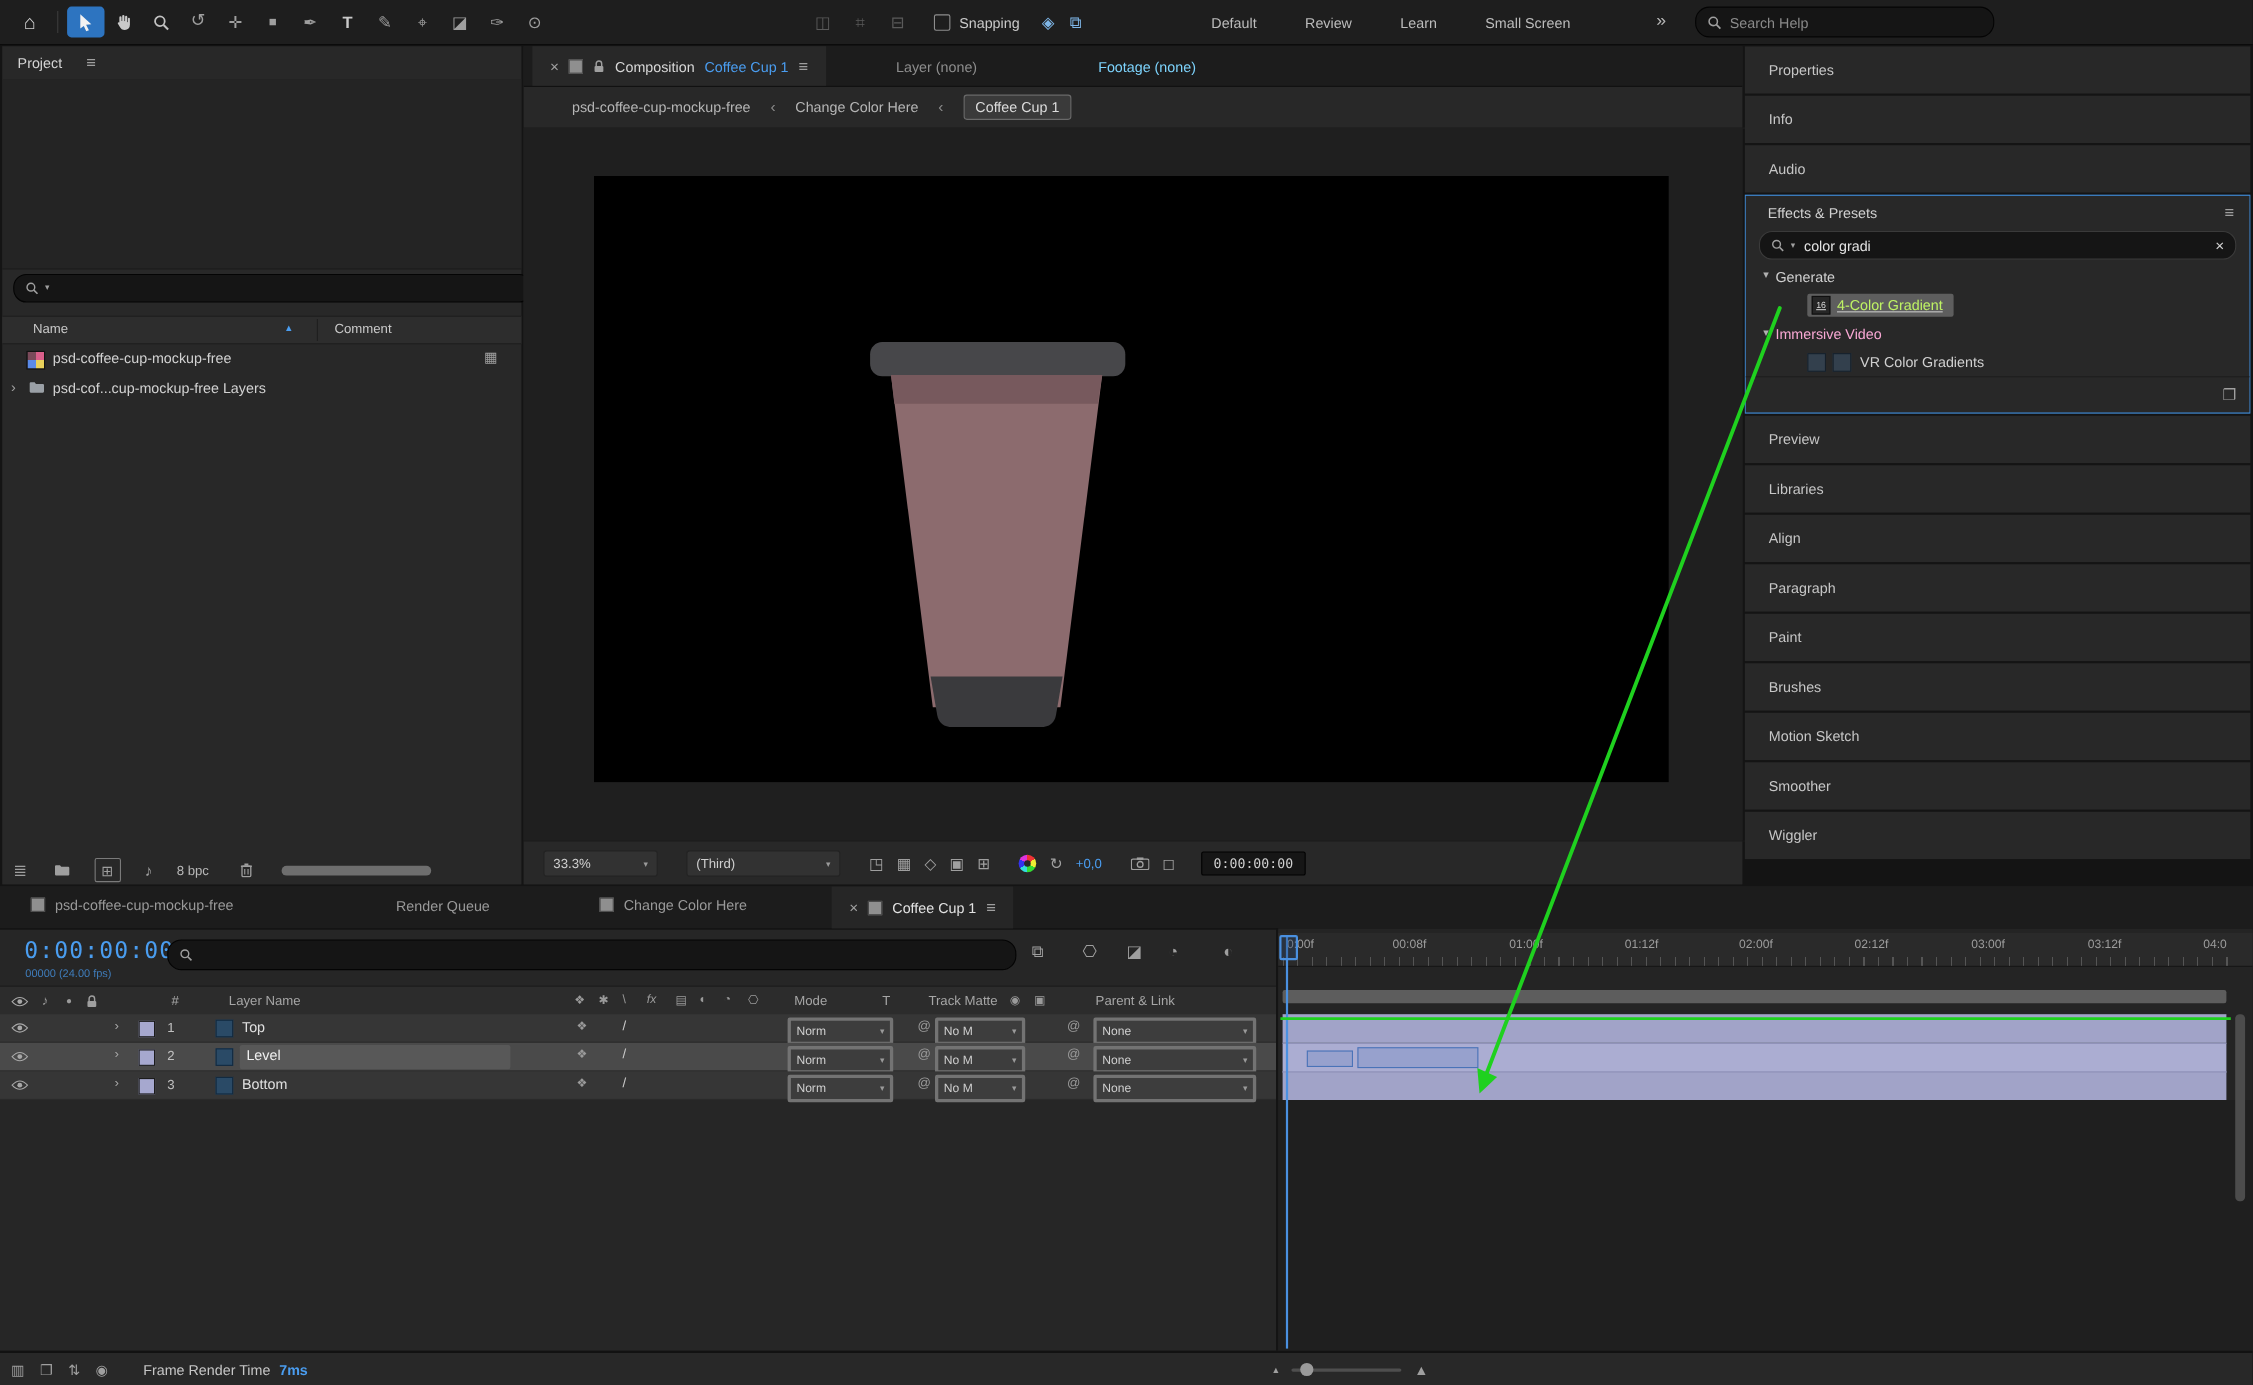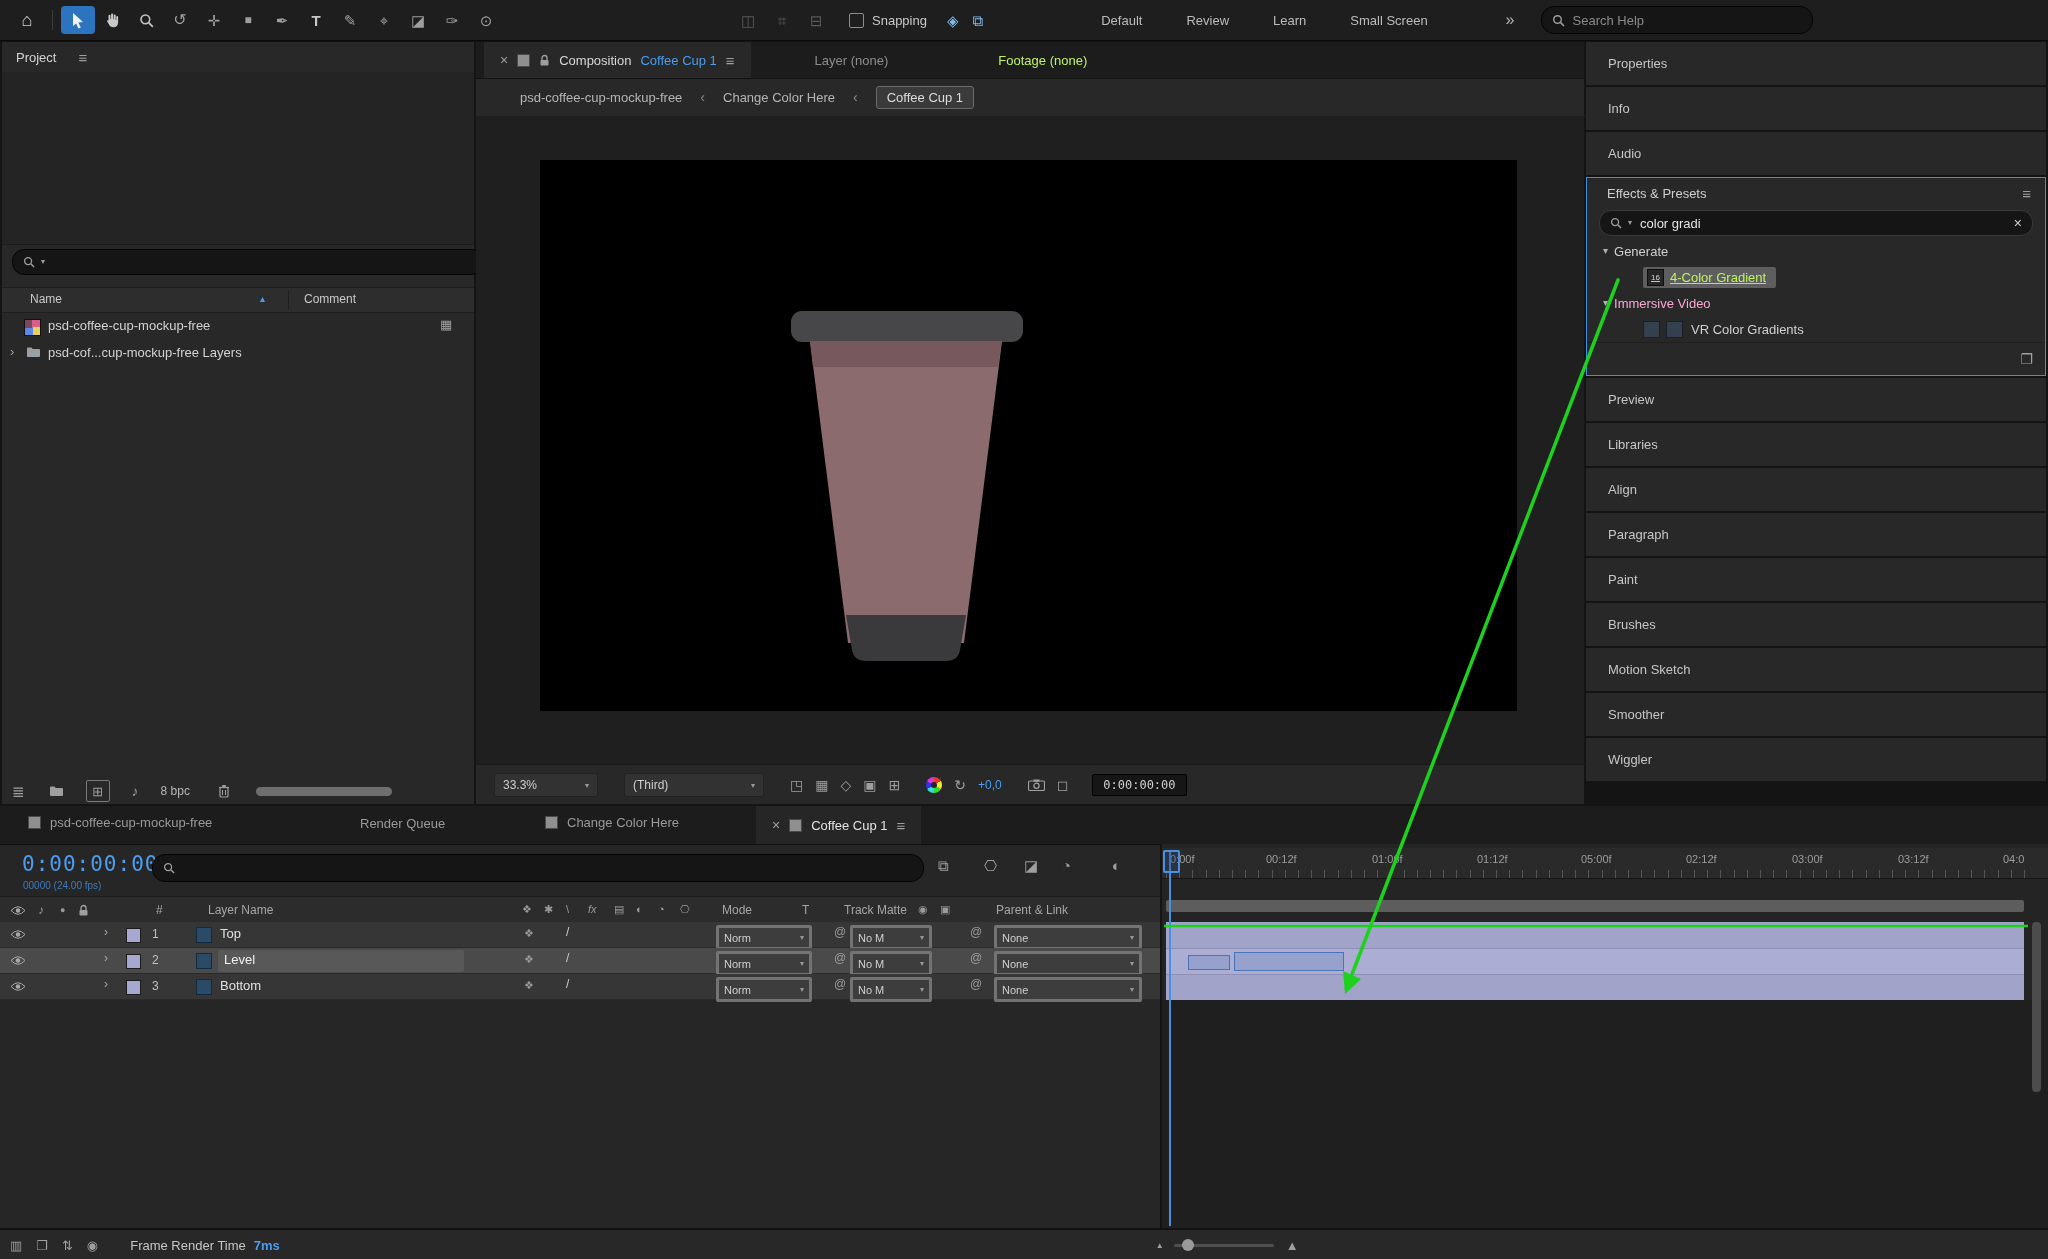--- a/index.html
+++ b/index.html
@@ -199,21 +199,21 @@
       <span class="tab-ic" style="width:11px;height:11px;background:#8f8f8f;border:1px solid #4a4a4a;display:inline-block"></span>
       <svg width="11" height="13" viewBox="0 0 11 13">
           <rect x="1.5" y="6" width="8" height="5.5" rx="1" fill="#9f9f9f"></rect>
           <path d="M3 6 V4 a2.5 2.5 0 0 1 5 0 V6" fill="none" stroke="#9f9f9f" stroke-width="1.3"></path>
         </svg>
       <span style="color:#d8d8d8">Composition</span>
       <span style="color:#4a9df0">Coffee Cup 1</span>
       <span class="ic" style="font-size:15px">≡</span>
     </div>
     <span style="margin-left:64px;color:#8d8d8d">Layer (none)</span>
-    <span style="margin-left:110px;color:#bef264">Footage (none)</span>
+    <span style="margin-left:110px;color:#7dd3fc">Footage (none)</span>
   </div>
 
   <div class="abs" style="left:0;top:36px;width:100%;height:38px;border-bottom:1px solid #1e1e1e;display:flex;align-items:center;padding-left:44px;">
     <span style="color:#b5b5b5">psd-coffee-cup-mockup-free</span>
     <span class="ic" style="margin:0 18px;font-size:14px;color:#8a8a8a">‹</span>
     <span style="color:#b5b5b5">Change Color Here</span>
     <span class="ic" style="margin:0 18px;font-size:14px;color:#8a8a8a">‹</span>
     <span class="crumbbox">Coffee Cup 1</span>
   </div>
 
@@ -484,24 +484,24 @@
           <span class="caret">▾</span>
         </span>
     </div>
   </div>
 
   <div class="abs" style="left:1160px;top:38px;width:2px;height:384px;background:#141414;"></div>
 
   <div class="abs" style="left:1162px;top:38px;width:886px;height:384px;background:#242424;">
     <div class="abs" style="left:0;top:4px;width:886px;height:30px;background:#2a2a2a;border-bottom:1px solid #161616;">
       <span class="tick" style="left:8px">0:00f</span>
-      <span class="tick" style="left:104px">00:12f</span>
+      <span class="tick" style="left:104px">00:08f</span>
       <span class="tick" style="left:210px">01:00f</span>
       <span class="tick" style="left:315px">01:12f</span>
-      <span class="tick" style="left:419px">05:00f</span>
+      <span class="tick" style="left:419px">02:00f</span>
       <span class="tick" style="left:524px">02:12f</span>
       <span class="tick" style="left:630px">03:00f</span>
       <span class="tick" style="left:736px">03:12f</span>
       <span class="tick" style="left:841px">04:0</span>
       <div class="abs" style="left:4px;bottom:0;width:870px;height:8px;background:repeating-linear-gradient(90deg,#555 0 1px,transparent 1px 13.2px);"></div>
     </div>
     <div class="abs" style="left:4px;top:56px;width:858px;height:12px;background:#5d5d5d;border-radius:2px;"></div>
 
     <div class="abs" style="left:0;top:78px;width:886px;height:78px;">
       <div class="bar" style="top:0;"></div>

